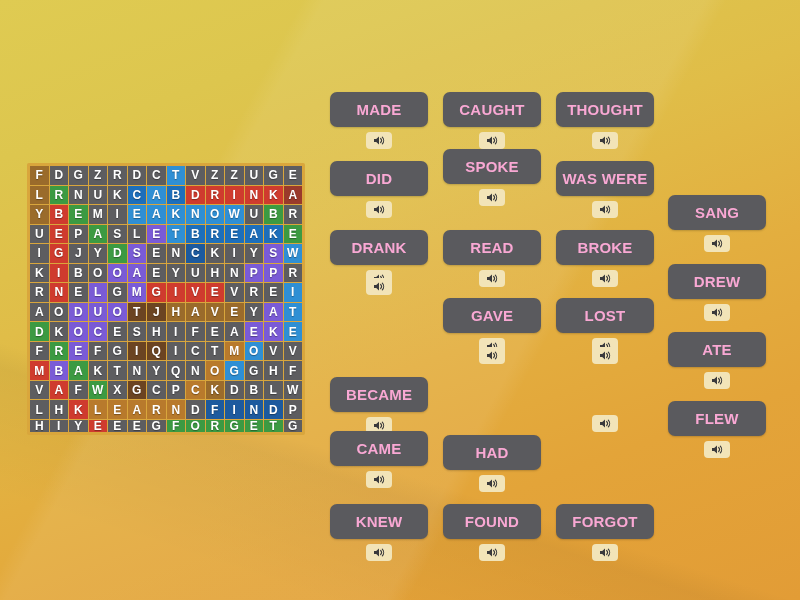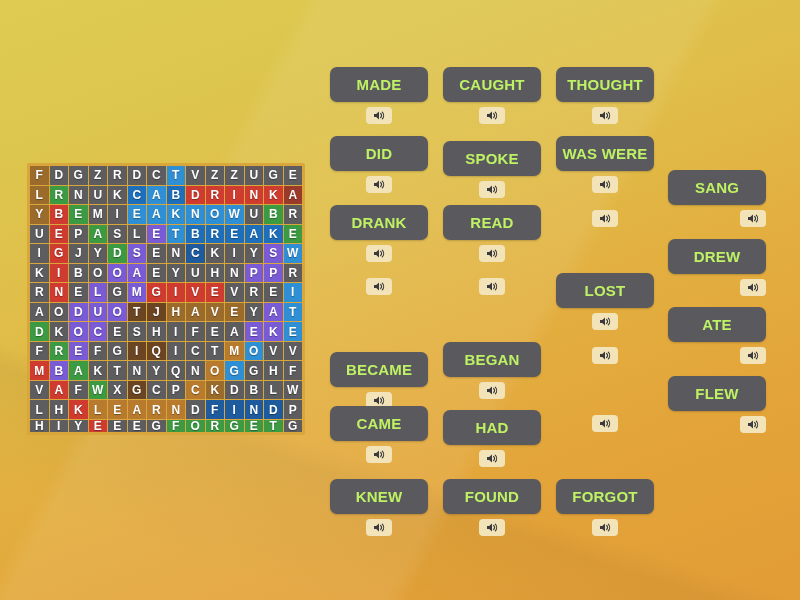--- a/index.html
+++ b/index.html
@@ -75,52 +75,53 @@
     display: flex;
     flex-direction: column;
     align-items: center;
   }
   .word-btn {
     width: 100%;
     height: 35px;
     background: #5a5a5e;
     border: none;
     border-radius: 7px;
-    color: #bef264;
+    color: #f9a8d4;
     font-family: "Liberation Sans", sans-serif;
     font-size: 15px;
     font-weight: bold;
     letter-spacing: 0.2px;
     display: flex;
     align-items: center;
     justify-content: center;
     box-shadow: 0 1px 2px rgba(0,0,0,0.18);
     white-space: nowrap;
     cursor: pointer;
+    margin-top: 25px;
   }
   .audio-btn {
     margin-top: 5px;
     width: 26px;
     height: 17px;
     border: none;
     border-radius: 4px;
     background: #f2e4b8;
     display: flex;
     align-items: center;
     justify-content: center;
     cursor: pointer;
     padding: 0;
   }
   .audio-btn svg { display: block; }
 
   
   .col-a { left: 330px; width: 98px; }
   .col-b { left: 443px; width: 98px; }
   .col-c { left: 556px; width: 98px; }
-  .col-d { left: 668px; width: 98px; align-items: flex-end; }
+  .col-d { left: 668px; width: 98px; }
 </style>
 </head>
 <body>
 
 <div class="bg-streak"></div>
 
 <div id="grid-panel">
   <div id="letter-grid">
       <div class="cell" style="background: rgb(154, 107, 43);">F</div>
       <div class="cell" style="background: rgb(93, 93, 96);">D</div>
@@ -355,21 +356,21 @@
     <div class="word-item col-a" style="top: 136px;">
       <button class="word-btn">DID</button>
       <button class="audio-btn">
         <svg width="13" height="11" viewBox="0 0 13 11" aria-hidden="true">
           <path d="M1 4 H3.2 L6 1.4 V9.6 L3.2 7 H1 Z" fill="#3a3a3c"></path>
           <path d="M7.6 3.4 A3 3 0 0 1 7.6 7.6" stroke="#3a3a3c" stroke-width="1.1" fill="none" stroke-linecap="round"></path>
           <path d="M9.3 2.1 A5 5 0 0 1 9.3 8.9" stroke="#3a3a3c" stroke-width="1.1" fill="none" stroke-linecap="round"></path>
         </svg>
       </button>
     </div>
-    <div class="word-item col-b" style="top: 141px;">
+    <div class="word-item col-b" style="top: 124px;">
       <button class="word-btn">SPOKE</button>
       <button class="audio-btn">
         <svg width="13" height="11" viewBox="0 0 13 11" aria-hidden="true">
           <path d="M1 4 H3.2 L6 1.4 V9.6 L3.2 7 H1 Z" fill="#3a3a3c"></path>
           <path d="M7.6 3.4 A3 3 0 0 1 7.6 7.6" stroke="#3a3a3c" stroke-width="1.1" fill="none" stroke-linecap="round"></path>
           <path d="M9.3 2.1 A5 5 0 0 1 9.3 8.9" stroke="#3a3a3c" stroke-width="1.1" fill="none" stroke-linecap="round"></path>
         </svg>
       </button>
     </div>
     <div class="word-item col-c" style="top: 136px;">
@@ -406,20 +407,21 @@
       <button class="word-btn">READ</button>
       <button class="audio-btn">
         <svg width="13" height="11" viewBox="0 0 13 11" aria-hidden="true">
           <path d="M1 4 H3.2 L6 1.4 V9.6 L3.2 7 H1 Z" fill="#3a3a3c"></path>
           <path d="M7.6 3.4 A3 3 0 0 1 7.6 7.6" stroke="#3a3a3c" stroke-width="1.1" fill="none" stroke-linecap="round"></path>
           <path d="M9.3 2.1 A5 5 0 0 1 9.3 8.9" stroke="#3a3a3c" stroke-width="1.1" fill="none" stroke-linecap="round"></path>
         </svg>
       </button>
     </div>
     <div class="word-item col-c" style="top: 205px;">
+      <button class="word-btn">BROKE</button>
       <button class="audio-btn">
         <svg width="13" height="11" viewBox="0 0 13 11" aria-hidden="true">
           <path d="M1 4 H3.2 L6 1.4 V9.6 L3.2 7 H1 Z" fill="#3a3a3c"></path>
           <path d="M7.6 3.4 A3 3 0 0 1 7.6 7.6" stroke="#3a3a3c" stroke-width="1.1" fill="none" stroke-linecap="round"></path>
           <path d="M9.3 2.1 A5 5 0 0 1 9.3 8.9" stroke="#3a3a3c" stroke-width="1.1" fill="none" stroke-linecap="round"></path>
         </svg>
       </button>
     </div>
     <div class="word-item col-d" style="top: 239px;">
       <button class="word-btn">DREW</button>
@@ -434,20 +436,21 @@
     <div class="word-item col-a" style="top: 273px;">
       <button class="audio-btn">
         <svg width="13" height="11" viewBox="0 0 13 11" aria-hidden="true">
           <path d="M1 4 H3.2 L6 1.4 V9.6 L3.2 7 H1 Z" fill="#3a3a3c"></path>
           <path d="M7.6 3.4 A3 3 0 0 1 7.6 7.6" stroke="#3a3a3c" stroke-width="1.1" fill="none" stroke-linecap="round"></path>
           <path d="M9.3 2.1 A5 5 0 0 1 9.3 8.9" stroke="#3a3a3c" stroke-width="1.1" fill="none" stroke-linecap="round"></path>
         </svg>
       </button>
     </div>
     <div class="word-item col-b" style="top: 273px;">
+      <button class="word-btn">GAVE</button>
       <button class="audio-btn">
         <svg width="13" height="11" viewBox="0 0 13 11" aria-hidden="true">
           <path d="M1 4 H3.2 L6 1.4 V9.6 L3.2 7 H1 Z" fill="#3a3a3c"></path>
           <path d="M7.6 3.4 A3 3 0 0 1 7.6 7.6" stroke="#3a3a3c" stroke-width="1.1" fill="none" stroke-linecap="round"></path>
           <path d="M9.3 2.1 A5 5 0 0 1 9.3 8.9" stroke="#3a3a3c" stroke-width="1.1" fill="none" stroke-linecap="round"></path>
         </svg>
       </button>
     </div>
     <div class="word-item col-c" style="top: 273px;">
       <button class="word-btn">LOST</button>
@@ -473,21 +476,20 @@
       <button class="word-btn">BECAME</button>
       <button class="audio-btn">
         <svg width="13" height="11" viewBox="0 0 13 11" aria-hidden="true">
           <path d="M1 4 H3.2 L6 1.4 V9.6 L3.2 7 H1 Z" fill="#3a3a3c"></path>
           <path d="M7.6 3.4 A3 3 0 0 1 7.6 7.6" stroke="#3a3a3c" stroke-width="1.1" fill="none" stroke-linecap="round"></path>
           <path d="M9.3 2.1 A5 5 0 0 1 9.3 8.9" stroke="#3a3a3c" stroke-width="1.1" fill="none" stroke-linecap="round"></path>
         </svg>
       </button>
     </div>
     <div class="word-item col-b" style="top: 342px;">
-      <button class="word-btn">BEGAN</button>
       <button class="audio-btn">
         <svg width="13" height="11" viewBox="0 0 13 11" aria-hidden="true">
           <path d="M1 4 H3.2 L6 1.4 V9.6 L3.2 7 H1 Z" fill="#3a3a3c"></path>
           <path d="M7.6 3.4 A3 3 0 0 1 7.6 7.6" stroke="#3a3a3c" stroke-width="1.1" fill="none" stroke-linecap="round"></path>
           <path d="M9.3 2.1 A5 5 0 0 1 9.3 8.9" stroke="#3a3a3c" stroke-width="1.1" fill="none" stroke-linecap="round"></path>
         </svg>
       </button>
     </div>
     <div class="word-item col-c" style="top: 342px;">
       <button class="audio-btn">

